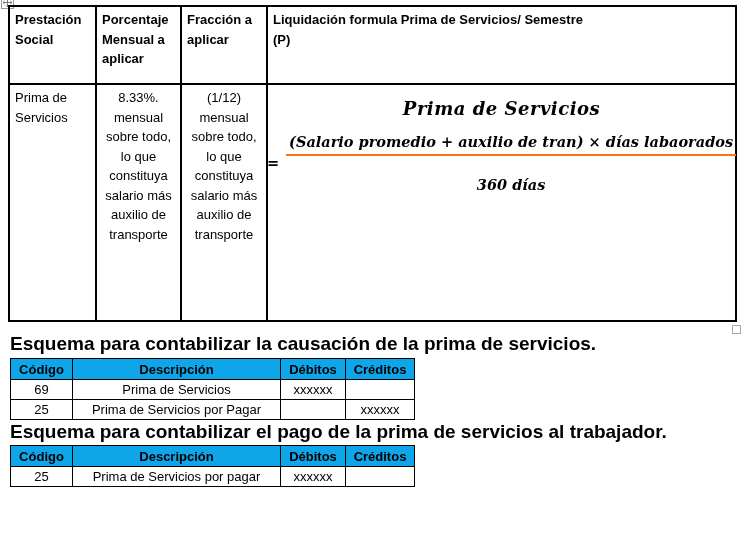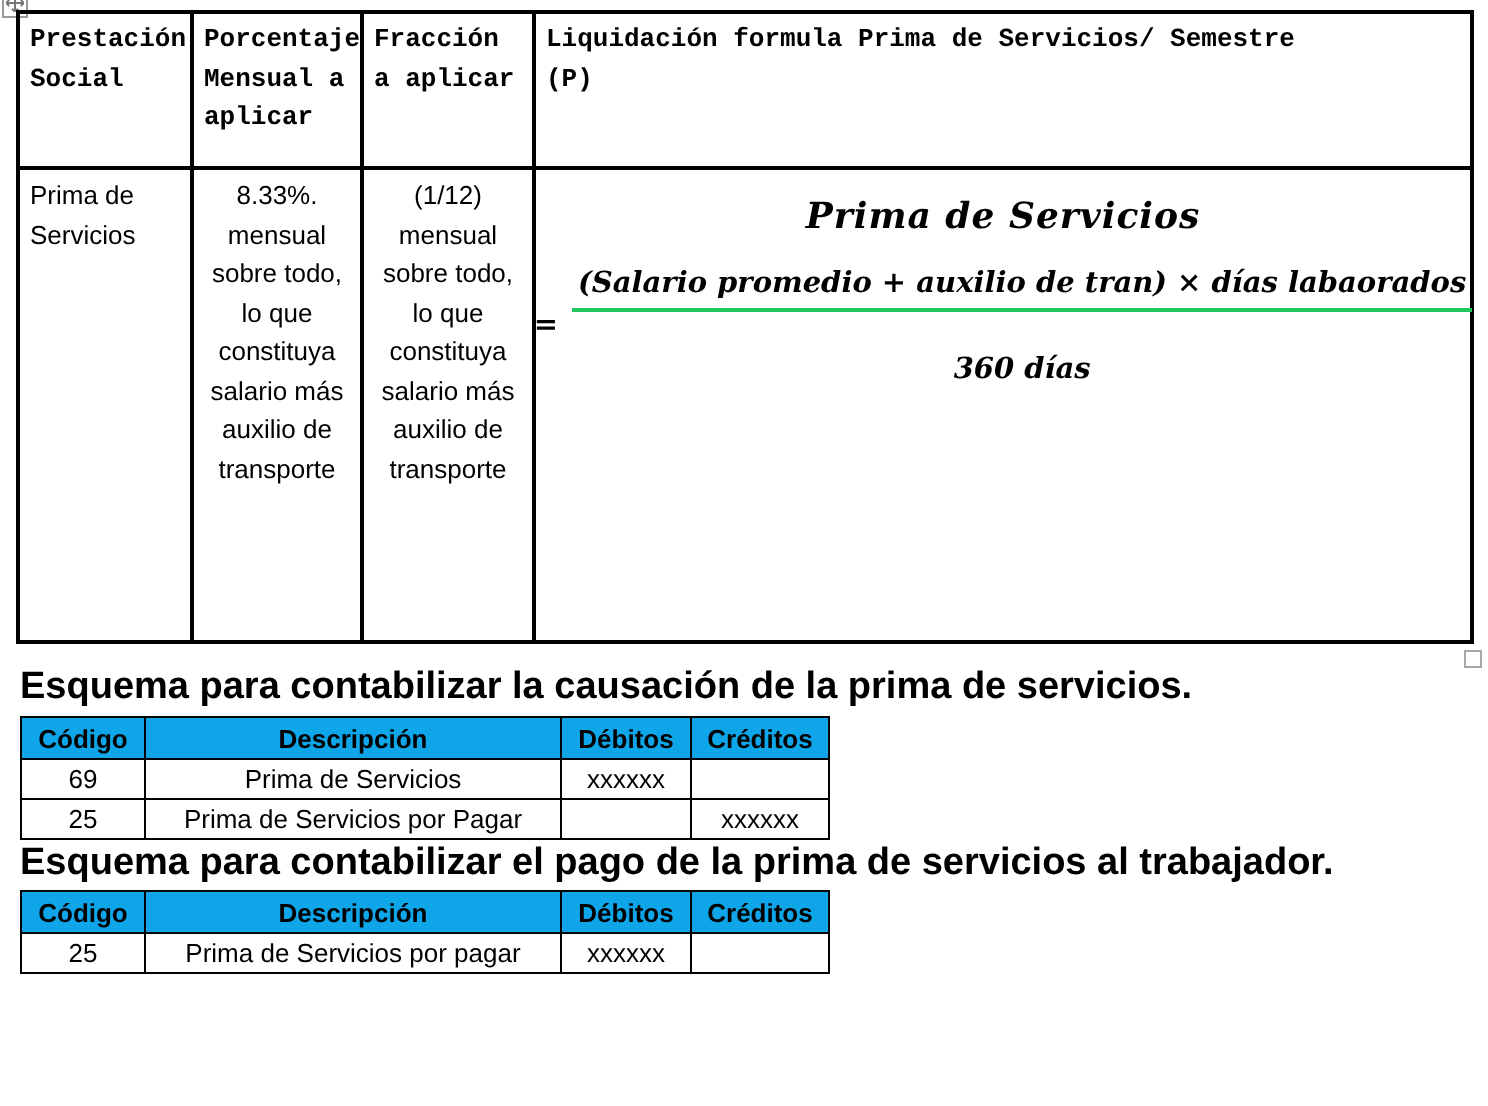--- a/index.html
+++ b/index.html
@@ -32,42 +32,42 @@
     width: 723px;
     border-collapse: collapse; table-layout: fixed;
   }
   .main-table td {
     border: 2px solid #000;
     vertical-align: top;
     padding: 3px 5px;
     font-size: 13px;
     line-height: 19.5px;
   }
-  .main-table .hdr td { font-weight: bold; height: 78px; font-family: Liberation Mono, monospace; }
+  .main-table .hdr td { font-weight: bold; height: 78px; }
   .main-table .body-row td { height: 237px; }
   .c1 { width: 87px; }
   .c2 { width: 85px; }
   .c3 { width: 86px; }
   .c4 { width: 469px; }
   .pre { white-space: pre-line; }
   .tc { text-align: center; }
 
   
   .formula {
     font-family: "DejaVu Serif", serif;
     font-weight: bold; font-style: italic;
   }
   .f-title { text-align: center; font-size: 18px; margin-top: 11px; letter-spacing: 0.5px; }
   .f-eq {
     display: flex; justify-content: center; align-items: center;
     margin-top: 13px; gap: 7px; font-size: 14.5px;
   }
   .f-eq-sign { font-style: normal; }
   .f-frac { display: inline-flex; flex-direction: column; text-align: center; }
-  .f-num { border-bottom: 2px solid #22c55e; padding: 0 3px 3px 3px; white-space: nowrap; }
+  .f-num { border-bottom: 2px solid #f97316; padding: 0 3px 3px 3px; white-space: nowrap; }
   .f-den { padding-top: 19px; }
 
   
   .ledger-caption {
     position: absolute; left: 10px;
     font-size: 19px; font-weight: bold; line-height: 15px;
   }
   .cap-1 { top: 336px; }
   .cap-2 { top: 424px; }
   .ledger {

